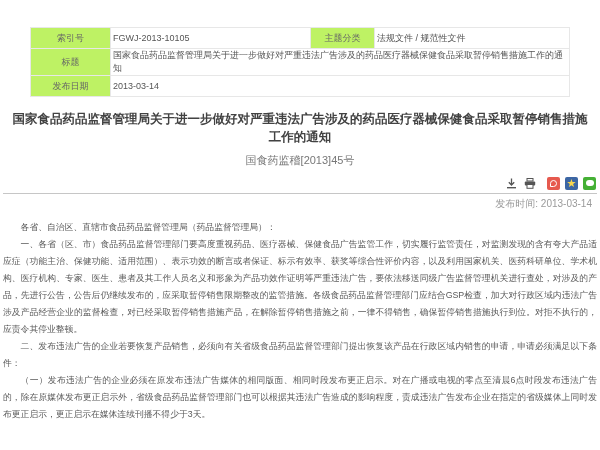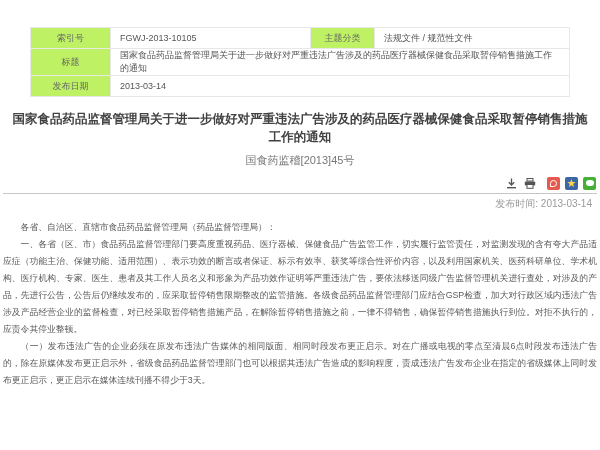--- a/index.html
+++ b/index.html
@@ -3,21 +3,21 @@
 <meta charset="utf-8">
 <style>
   * { box-sizing: border-box; margin: 0; padding: 0; }
   html, body { width: 600px; height: 450px; overflow: hidden; background: #ffffff; }
   body { font-family: "Liberation Sans", "DejaVu Sans", sans-serif; color: #595959; }
   .page { padding-top: 27px; }
 
   
   .meta-wrap { margin: 0 30px; }
   table.meta { width: 100%; border-collapse: collapse; font-size: 9px; color: #555; }
-  table.meta td { border: 1px solid #e7e7e7; height: 21px; padding: 0 9px; vertical-align: middle; }
+  table.meta td { border: 1px solid #e7e7e7; height: 21px; padding: 0 2px; vertical-align: middle; }
   table.meta td.lbl { background: #bef264; color: #666; text-align: center; padding: 0 4px; }
   td.w-lbl1 { width: 80px; }
   td.w-val1 { width: 200px; }
   td.w-lbl2 { width: 64px; }
 
   
   h1.doc-title {
     margin: 13px 8px 0;
     text-align: center;
     font-size: 12.5px;
@@ -109,17 +109,18 @@
       </span>
   </div>
 
   <hr class="rule">
 
   <div class="pub-time">发布时间: 2013-03-14</div>
 
   <div class="article">
     <p>各省、自治区、直辖市食品药品监督管理局（药品监督管理局）：</p>
     <p>一、各省（区、市）食品药品监督管理部门要高度重视药品、医疗器械、保健食品广告监管工作，切实履行监管责任，对监测发现的含有夸大产品适应症（功能主治、保健功能、适用范围）、表示功效的断言或者保证、标示有效率、获奖等综合性评价内容，以及利用国家机关、医药科研单位、学术机构、医疗机构、专家、医生、患者及其工作人员名义和形象为产品功效作证明等严重违法广告，要依法移送同级广告监督管理机关进行查处，对涉及的产品，先进行公告，公告后仍继续发布的，应采取暂停销售限期整改的监管措施。各级食品药品监督管理部门应结合GSP检查，加大对行政区域内违法广告涉及产品经营企业的监督检查，对已经采取暂停销售措施产品，在解除暂停销售措施之前，一律不得销售，确保暂停销售措施执行到位。对拒不执行的，应责令其停业整顿。</p>
+    <p>二、发布违法广告的企业若要恢复产品销售，必须向有关省级食品药品监督管理部门提出恢复该产品在行政区域内销售的申请，申请必须满足以下条件：</p>
     <p>（一）发布违法广告的企业必须在原发布违法广告媒体的相同版面、相同时段发布更正启示。对在广播或电视的零点至清晨6点时段发布违法广告的，除在原媒体发布更正启示外，省级食品药品监督管理部门也可以根据其违法广告造成的影响程度，责成违法广告发布企业在指定的省级媒体上同时发布更正启示，更正启示在媒体连续刊播不得少于3天。</p>
 
   </div>
 
 </div>
 
 </body></html>

